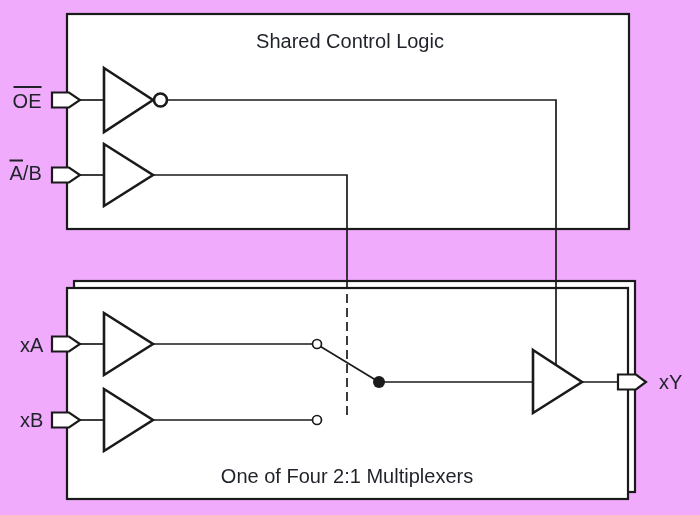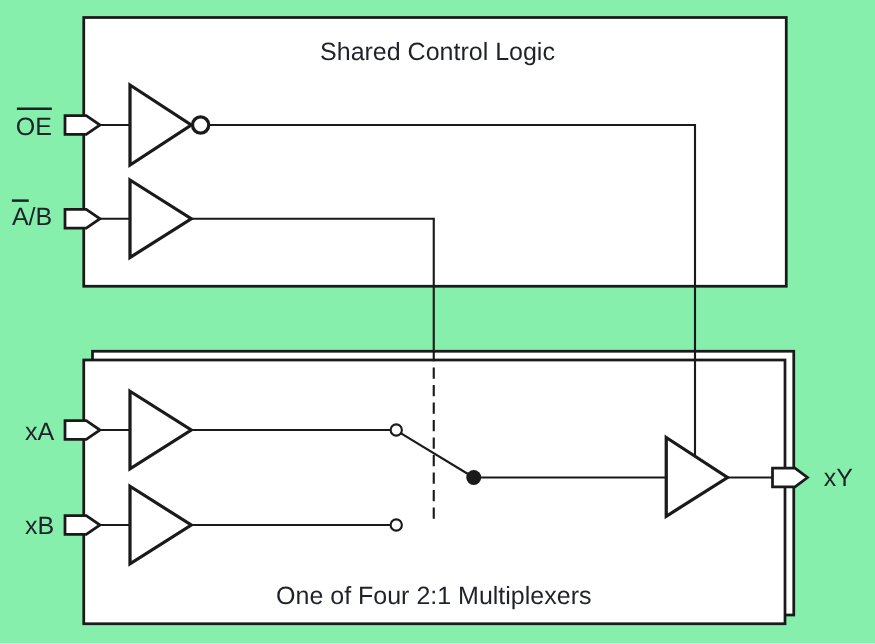--- a/index.html
+++ b/index.html
@@ -1,20 +1,20 @@
 <!DOCTYPE html>
 <html><head>
 <meta charset="utf-8">
 <style>
   html, body { margin: 0; padding: 0; background: #ffffff; }
   .figure {
     position: relative;
     width: 700px;
     height: 515px;
-    background: #86efac;
+    background: #f0abfc;
     font-family: "Liberation Sans", sans-serif;
     overflow: hidden;
   }
   svg { display: block; }
   .box     { fill: #ffffff; stroke: #1a1a1a; stroke-width: 2.2; }
   .wire    { fill: none; stroke: #1a1a1a; stroke-width: 1.7; }
   .dashed  { fill: none; stroke: #1a1a1a; stroke-width: 1.7; stroke-dasharray: 9 5; }
   .gate    { fill: #ffffff; stroke: #1a1a1a; stroke-width: 2.6; stroke-linejoin: miter; }
   .pin     { fill: #ffffff; stroke: #1a1a1a; stroke-width: 2.2; stroke-linejoin: miter; }
   .contact { fill: #ffffff; stroke: #1a1a1a; stroke-width: 1.7; }

